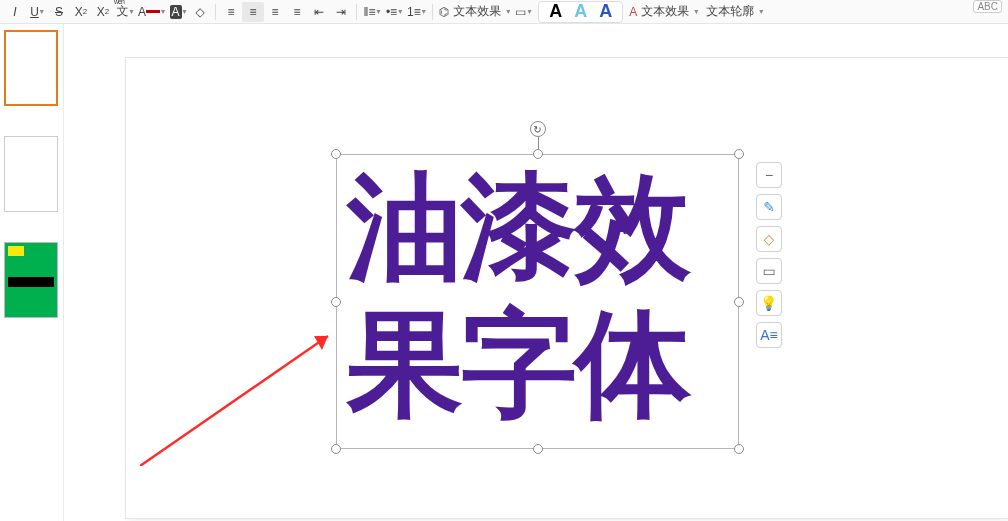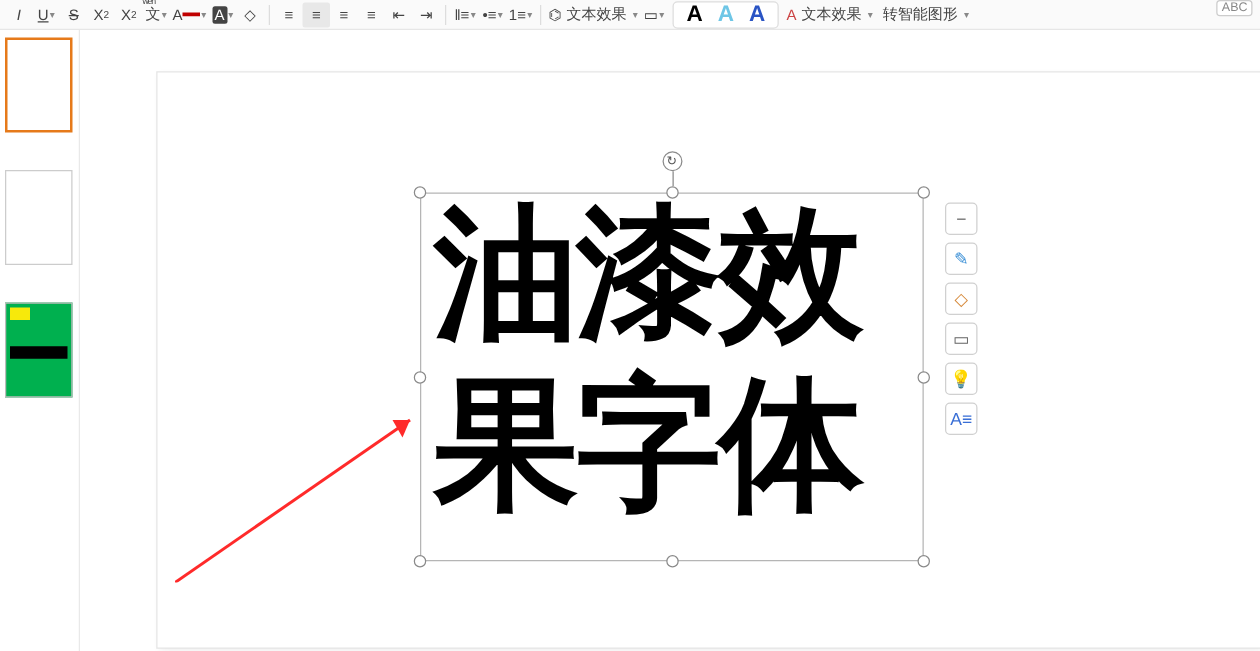--- a/index.html
+++ b/index.html
@@ -50,21 +50,21 @@
     background:#fff; box-shadow:0 0 0 1px #e5e5e5, 2px 2px 6px rgba(0,0,0,.08);
   }
 
   
   .sel-box{
     position:absolute; left:336px; top:130px; width:403px; height:295px;
     border:1px solid #b5b5b5;
   }
   .sel-text{
     font-weight:900; font-size:116px; line-height:1.18; letter-spacing:-2px;
-    color:#000000; font-family:Liberation Mono, monospace;
+    color:#4c1d95; font-family:Liberation Sans, sans-serif;
     padding:4px 10px;
   }
   .handle{
     position:absolute; width:10px; height:10px; background:#fff;
     border:1px solid #8a8a8a; border-radius:50%;
   }
   .h-tl{left:-6px;top:-6px;} .h-tm{left:50%;top:-6px;margin-left:-5px;}
   .h-tr{right:-6px;top:-6px;} .h-ml{left:-6px;top:50%;margin-top:-5px;}
   .h-mr{right:-6px;top:50%;margin-top:-5px;}
   .h-bl{left:-6px;bottom:-6px;} .h-bm{left:50%;bottom:-6px;margin-left:-5px;}
@@ -190,21 +190,21 @@
     <span class="A-sample A-cyan">A</span>
     <span class="A-sample A-blue">A</span>
   </span>
 
   <span class="tb-btn">
       <span style="color:#c44;">A</span>
       <span class="tb-lbl">文本效果</span>
       <span class="drop">▾</span>
     </span>
   <span class="tb-btn">
-      <span class="tb-lbl">转智能图形</span>
+      <span class="tb-lbl">文本轮廓</span>
       <span class="drop">▾</span>
     </span>
 
   <span class="right-abc">
     <span style="border:1px solid #ccc;border-radius:3px;padding:0 3px;background:#fff;">ABC</span>
   </span>
 </div>
 
 <div class="main">
   <div class="thumb-rail">

